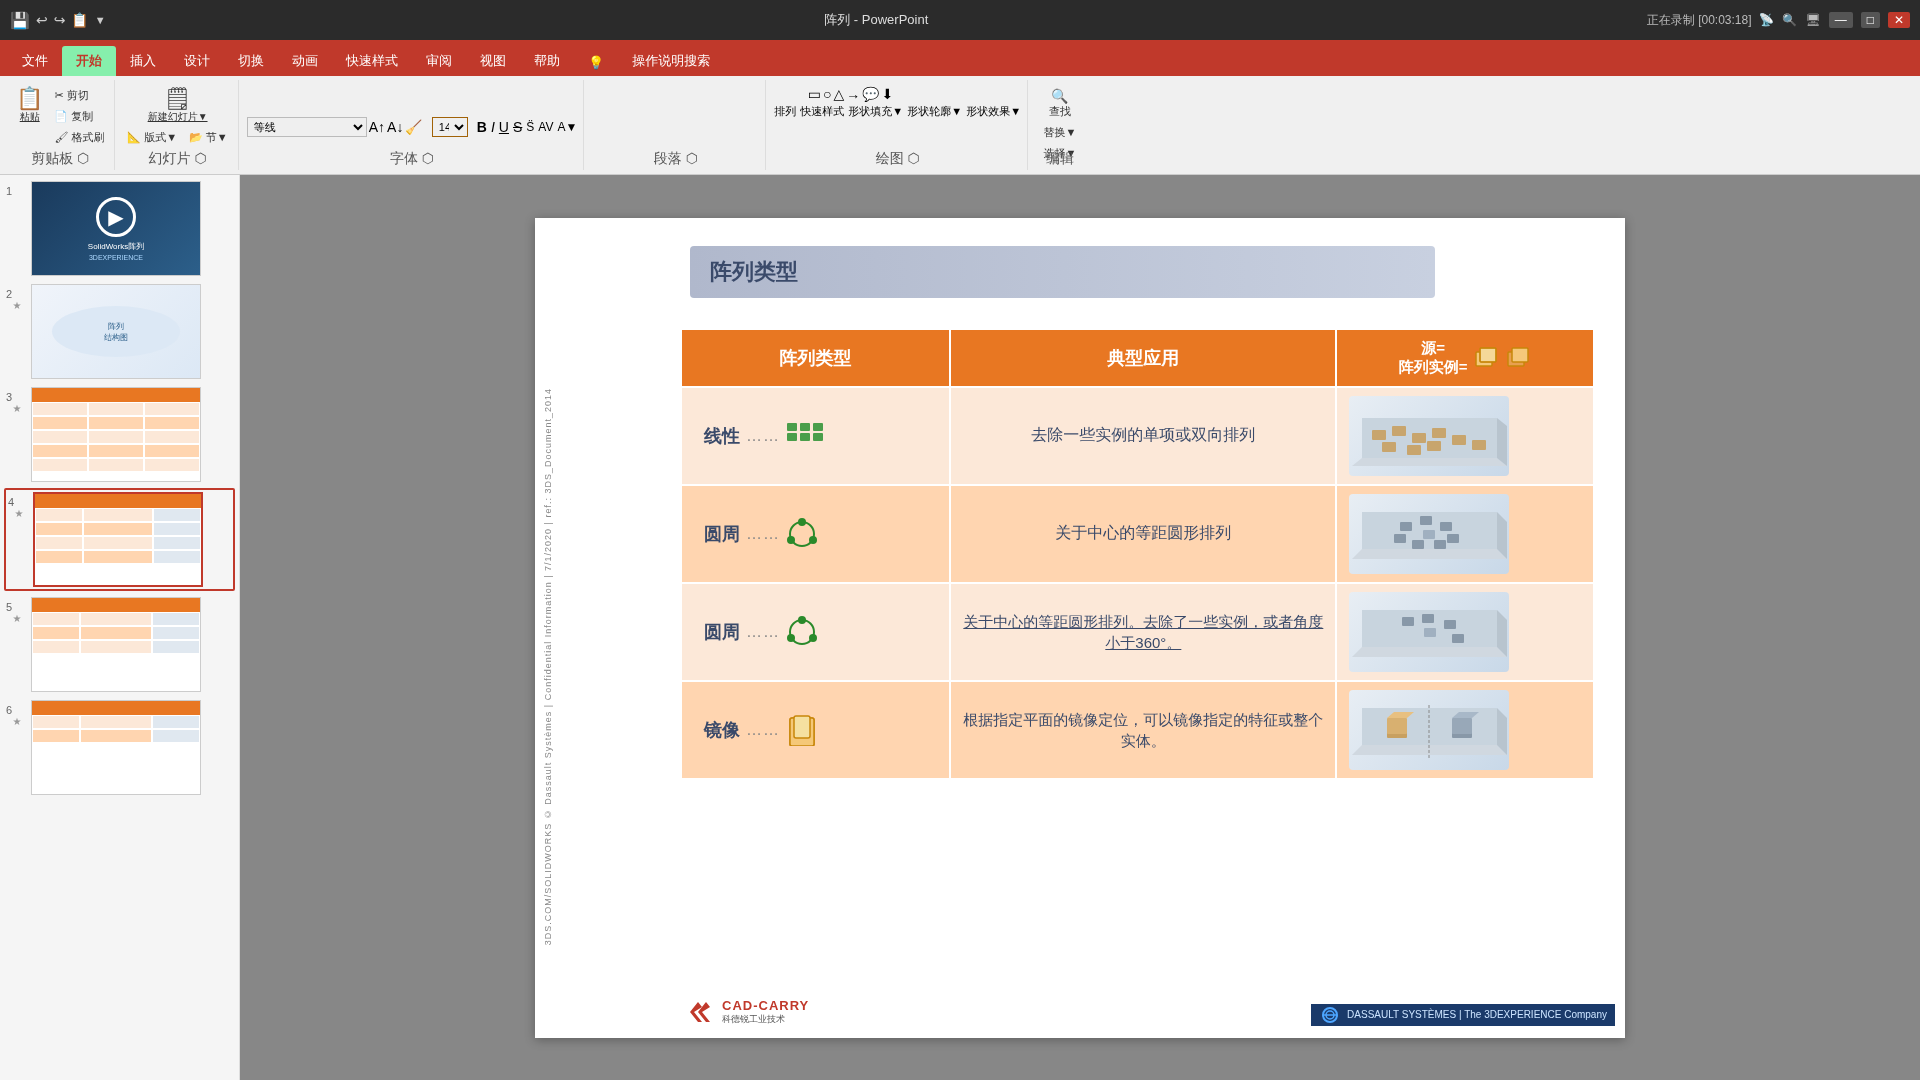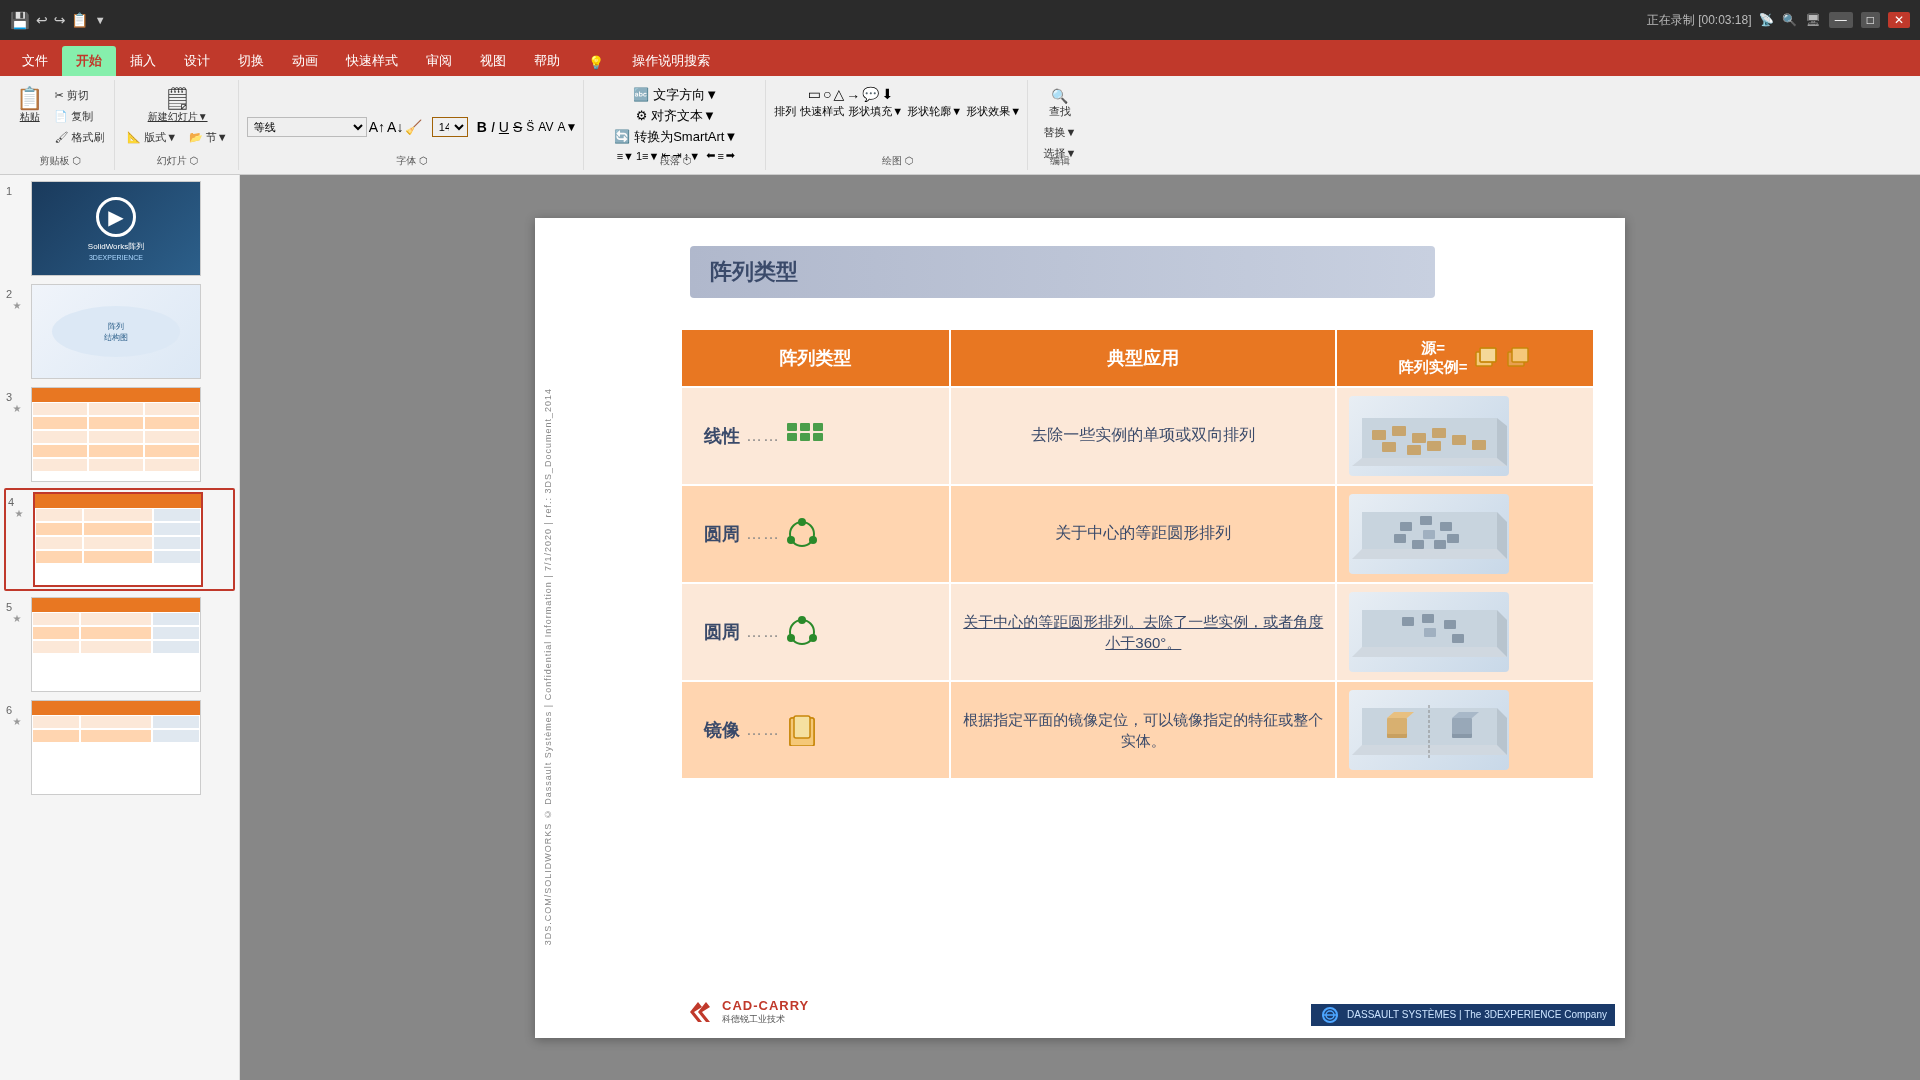--- a/index.html
+++ b/index.html
@@ -14,21 +14,21 @@
     #titlebar-right { display: flex; align-items: center; gap: 8px; font-size: 12px; color: #bbb; }
 
     
     #ribbon { background: #c0392b; height: 135px; }
     #ribbon-tabs { display: flex; align-items: flex-end; padding: 0 8px; height: 36px; background: #c0392b; }
     .ribbon-tab { padding: 6px 14px; font-size: 13px; color: #fff; cursor: pointer; border-radius: 3px 3px 0 0; }
     .ribbon-tab.active { background: #86efac; color: #c0392b; font-weight: bold; }
 
     #ribbon-content { background: #f0f0f0; height: 99px; display: flex; align-items: stretch; padding: 4px 6px; gap: 2px; border-bottom: 1px solid #ccc; }
     .ribbon-group { display: flex; flex-direction: column; align-items: center; padding: 2px 6px; border-right: 1px solid #ddd; min-width: 60px; position: relative; }
-    .ribbon-group-label { font-size: 10px; color: #555; position: absolute; bottom: 2px; }
+    .ribbon-group-label { font-size: 14px; color: #555; position: absolute; bottom: 2px; }
     .ribbon-group-content { display: flex; align-items: center; gap: 2px; flex: 1; padding-top: 4px; }
     .ribbon-btn { display: flex; flex-direction: column; align-items: center; cursor: pointer; padding: 2px 4px; border-radius: 3px; font-size: 10px; color: #333; }
     .ribbon-btn .icon { font-size: 22px; line-height: 1; }
     .ribbon-btn .label { font-size: 10px; color: #333; text-decoration: underline; }
     .ribbon-small-btn { font-size: 11px; color: #333; cursor: pointer; padding: 2px 4px; border-radius: 2px; }
 
     
     #main { display: flex; height: calc(1080px - 40px - 135px); }
 
     
@@ -111,20 +111,21 @@
 <body>
 
 <div id="titlebar">
   <div style="display:flex;align-items:center;gap:6px;">
     <span style="font-size:16px;cursor:pointer;">💾</span>
     <span style="font-size:14px;cursor:pointer;">↩</span>
     <span style="font-size:14px;cursor:pointer;">↪</span>
     <span style="font-size:14px;cursor:pointer;">📋</span>
     <span style="font-size:11px;cursor:pointer;">▼</span>
   </div>
+  <div id="titlebar-center">阵列 - PowerPoint</div>
   <div id="titlebar-right">
     <span>正在录制 [00:03:18]</span>
     <span>📡</span>
     <span style="cursor:pointer;">🔍</span>
     <span style="cursor:pointer;">🖥</span>
     <span style="color:#fff;background:#555;padding:1px 6px;border-radius:2px;cursor:pointer;">—</span>
     <span style="color:#fff;background:#555;padding:1px 6px;border-radius:2px;cursor:pointer;">□</span>
     <span style="color:#fff;background:#c0392b;padding:1px 6px;border-radius:2px;cursor:pointer;">✕</span>
   </div>
 </div>
@@ -200,41 +201,20 @@
           <span style="text-decoration:line-through;cursor:pointer;font-size:14px;">S</span>
           <span style="cursor:pointer;font-size:12px;">S̈</span>
           <span style="cursor:pointer;font-size:12px;">AV</span>
           <span style="cursor:pointer;font-size:12px;">A▼</span>
         </div>
       </div>
       <span class="ribbon-group-label">字体 ⬡</span>
     </div>
 
     <div class="ribbon-group" style="min-width:180px;">
-      <div class="ribbon-group-content" style="flex-direction:column;gap:3px;">
-        <div class="font-row" style="gap:3px;font-size:13px;">
-          <span style="cursor:pointer;">🔤 文字方向▼</span>
-        </div>
-        <div class="font-row" style="gap:3px;font-size:13px;">
-          <span style="cursor:pointer;">⚙ 对齐文本▼</span>
-        </div>
-        <div class="font-row" style="gap:3px;font-size:13px;">
-          <span style="cursor:pointer;">🔄 转换为SmartArt▼</span>
-        </div>
-        <div class="font-row" style="gap:2px;font-size:11px;">
-          <span style="cursor:pointer;">≡▼</span>
-          <span style="cursor:pointer;">1≡▼</span>
-          <span style="cursor:pointer;">⇤</span>
-          <span style="cursor:pointer;">⇥</span>
-          <span style="cursor:pointer;">↕▼</span>
-          <span style="margin-left:4px;">⬅</span>
-          <span style="cursor:pointer;">≡</span>
-          <span style="cursor:pointer;">➡</span>
-        </div>
-      </div>
       <span class="ribbon-group-label">段落 ⬡</span>
     </div>
 
     <div class="ribbon-group" style="min-width:220px;">
       <div class="ribbon-group-content" style="flex-direction:column;gap:2px;">
         <div style="display:flex;gap:2px;flex-wrap:wrap;width:180px;font-size:14px;">
           <span style="cursor:pointer;">▭</span>
           <span style="cursor:pointer;">○</span>
           <span style="cursor:pointer;">△</span>
           <span style="cursor:pointer;">→</span>

